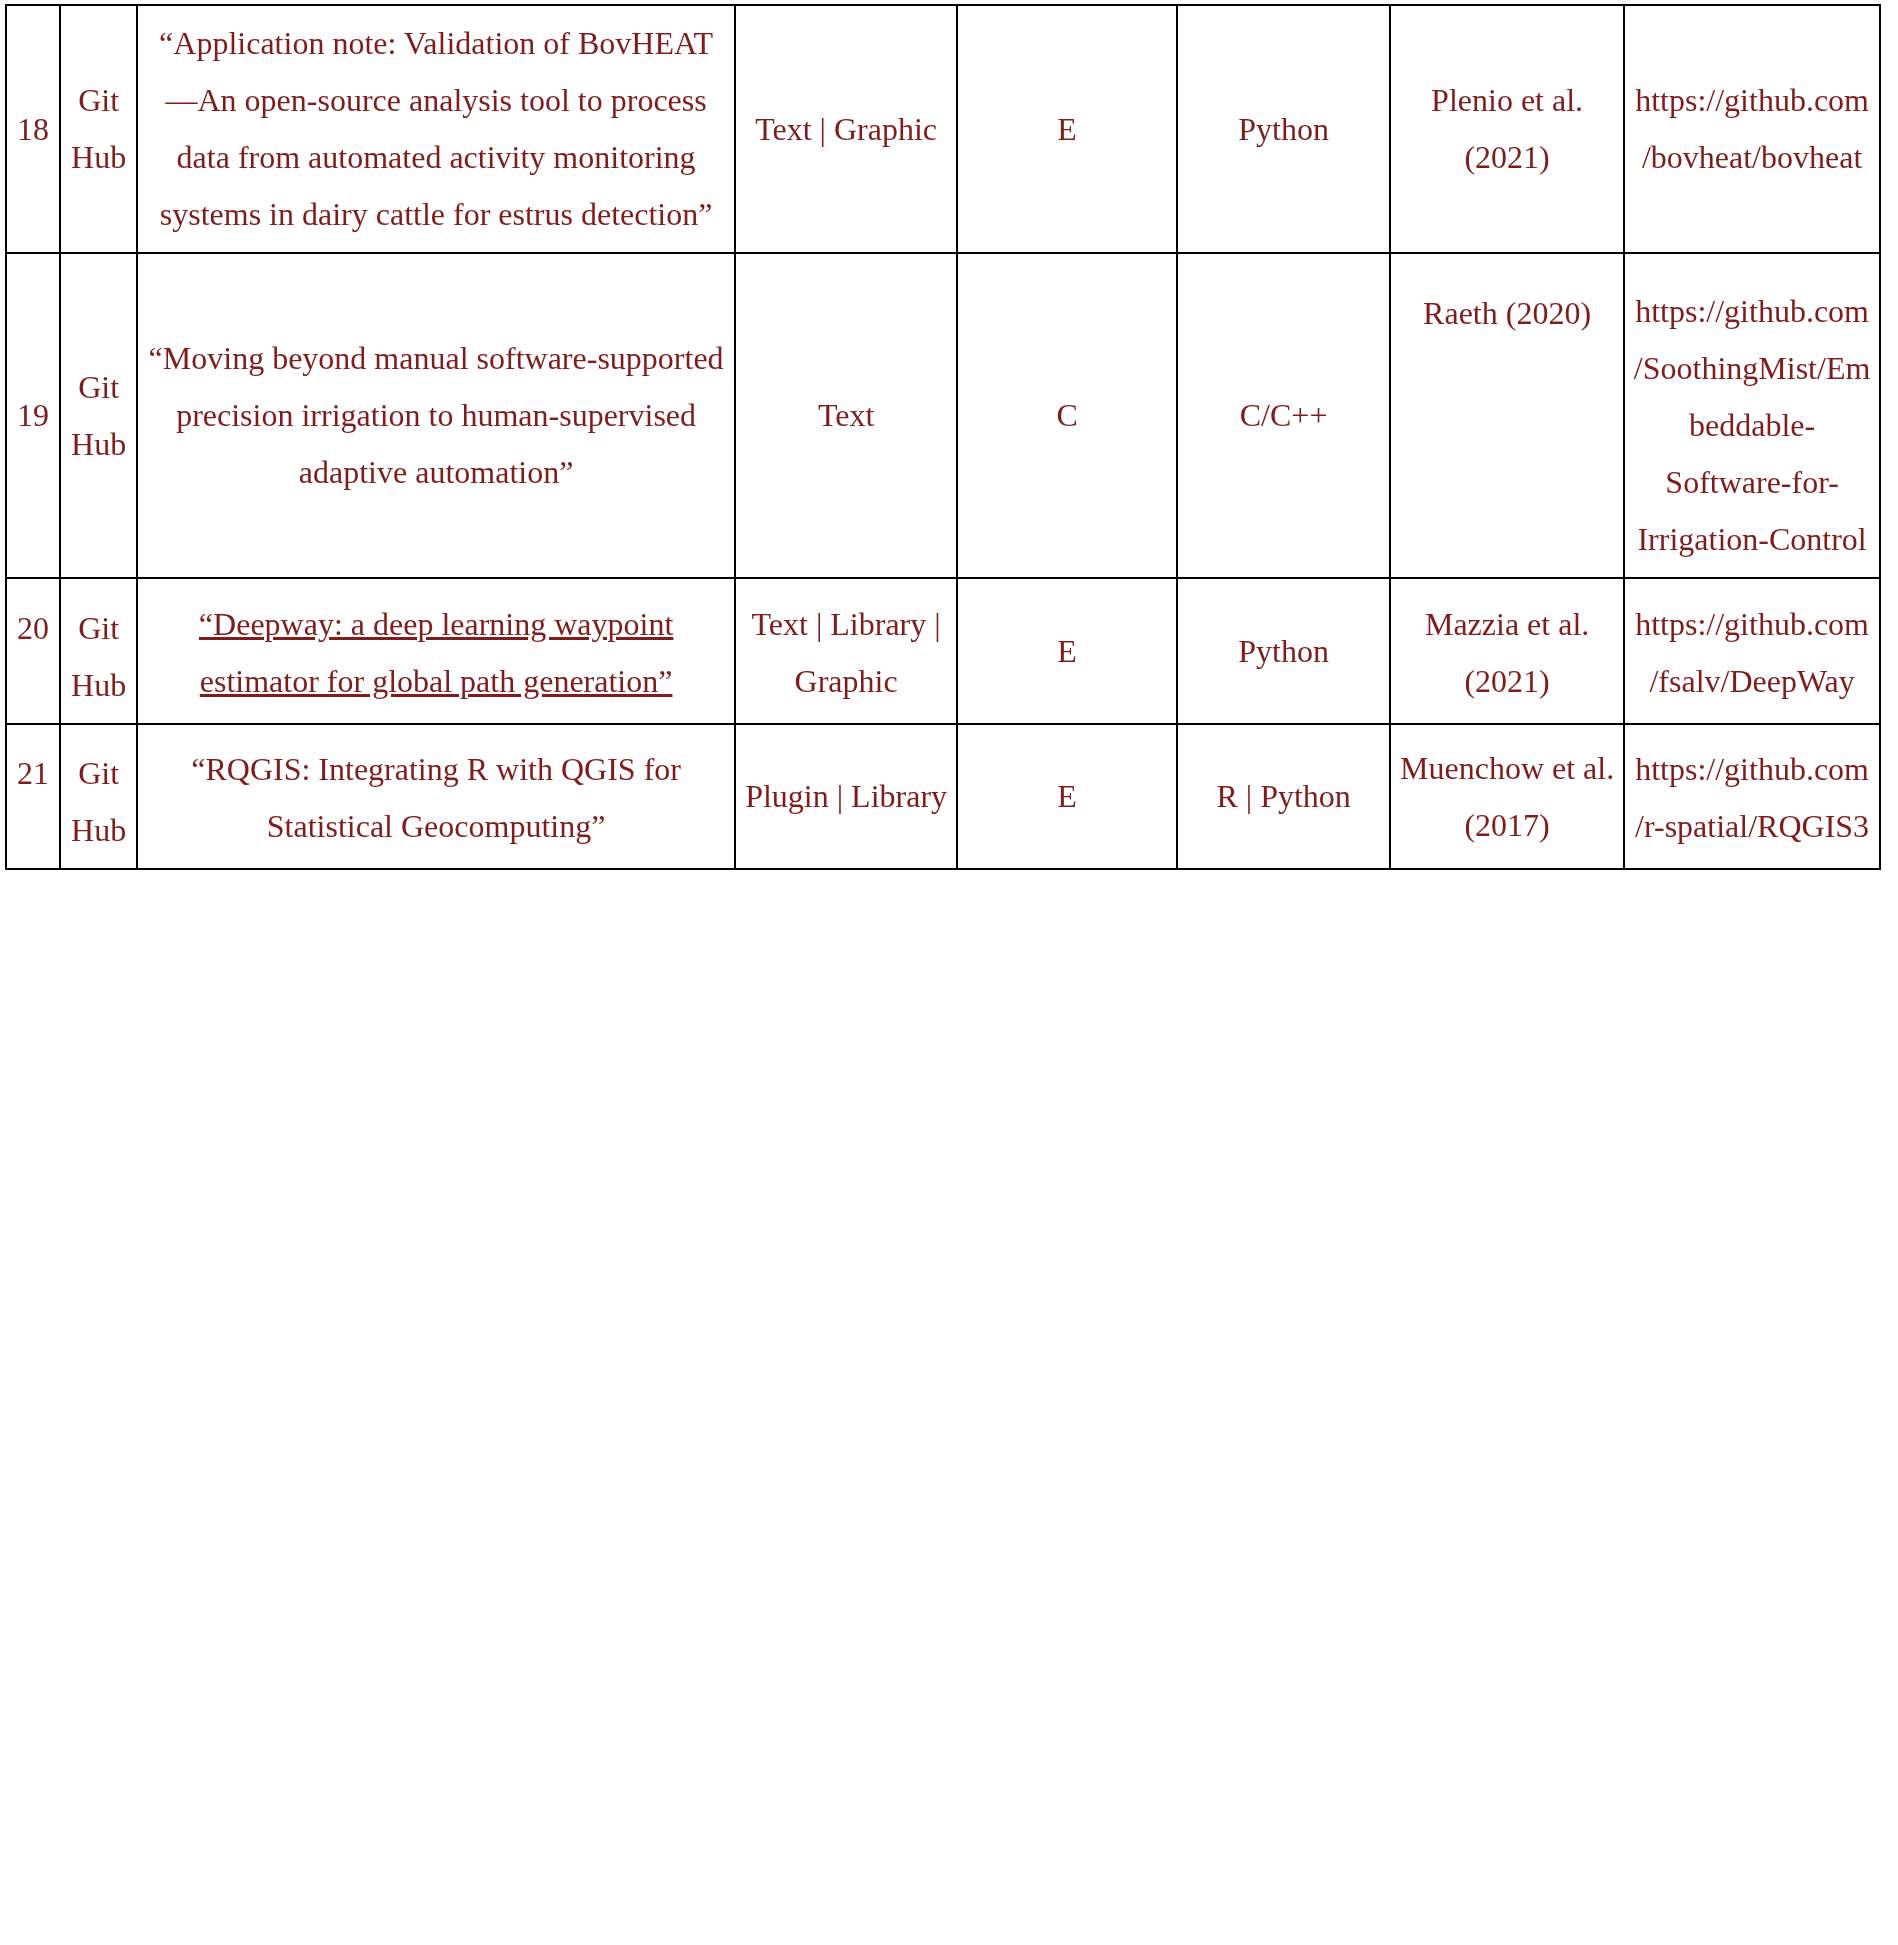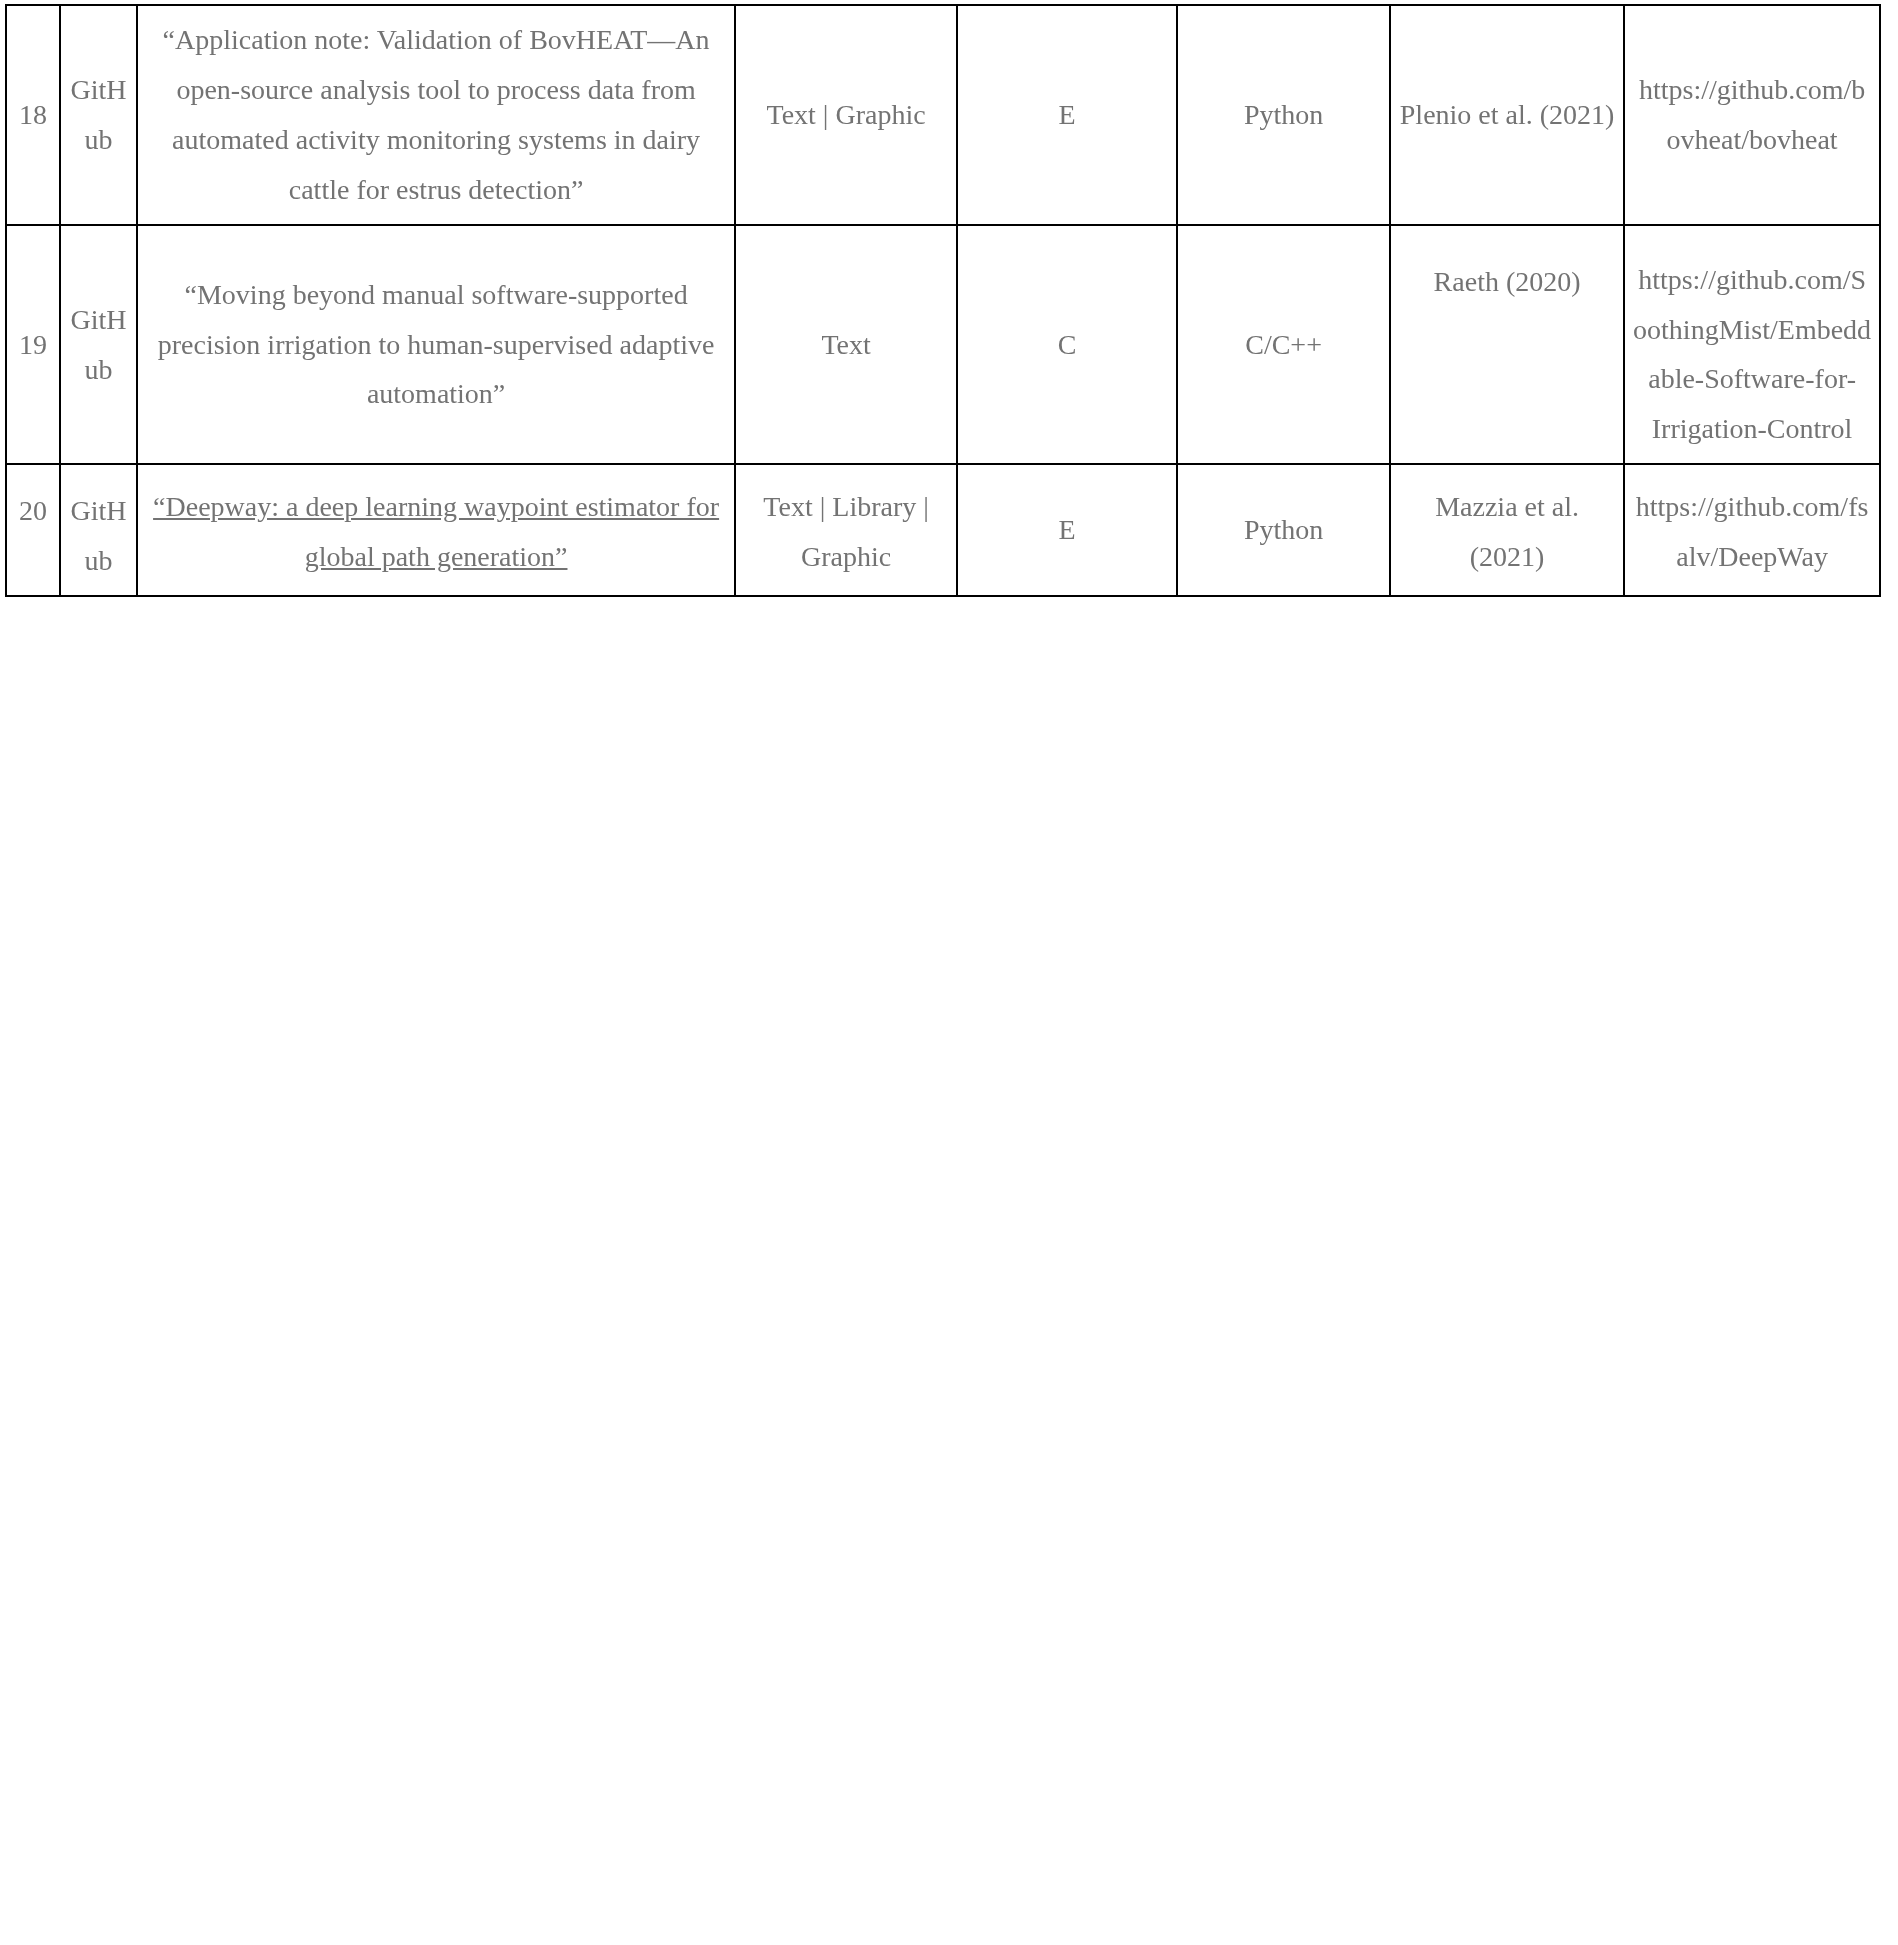--- a/index.html
+++ b/index.html
@@ -24,26 +24,26 @@
   table.data-table {
     border-collapse: collapse;
     table-layout: fixed;
     width: 1874px;
     background: #ffffff;
   }
   table.data-table td {
     border: 2.6px solid #000000;
     vertical-align: middle;
     text-align: center;
-    font-size: 28px;
+    font-size: 32px;
     line-height: 1.78;
     padding: 9.2px 7.2px;
     word-wrap: break-word;
     overflow-wrap: break-word;
-    color: #737373;
+    color: #7f1d1d;
   }
   
   col.c-num      { width: 54px; }
   col.c-source   { width: 77px; }
   col.c-title    { width: 598px; }
   col.c-type     { width: 222px; }
   col.c-level    { width: 220px; }
   col.c-lang     { width: 213px; }
   col.c-ref      { width: 234px; }
   col.c-url      { width: 256px; }
@@ -99,17 +99,27 @@
         <td class="cell-num" style="vertical-align:top;padding-top:20.5px;">20</td>
         <td class="cell-source" style="vertical-align:top;padding-top:20.5px;">GitHub</td>
         <td class="cell-title" style="vertical-align:top;padding-top:16.4px;text-decoration:underline;">“Deepway: a deep learning waypoint estimator for global path generation”</td>
         <td class="cell-type" style="vertical-align:top;padding-top:16.4px;">Text | Library | Graphic</td>
         <td class="cell-level">E</td>
         <td class="cell-lang">Python</td>
         <td class="cell-ref" style="vertical-align:top;padding-top:16.4px;">Mazzia et al. (2021)</td>
         <td class="cell-url" style="vertical-align:top;padding-top:16.4px;text-align:center;">https://github.com/fsalv/DeepWay</td>
       </tr>
 
+      <tr>
+        <td class="cell-num" style="vertical-align:top;padding-top:20.5px;">21</td>
+        <td class="cell-source" style="vertical-align:top;padding-top:20.5px;">GitHub</td>
+        <td class="cell-title" style="vertical-align:top;padding-top:16.4px;">“RQGIS: Integrating R with QGIS for Statistical Geocomputing”</td>
+        <td class="cell-type">Plugin | Library</td>
+        <td class="cell-level">E</td>
+        <td class="cell-lang">R | Python</td>
+        <td class="cell-ref">Muenchow et al. (2017)</td>
+        <td class="cell-url" style="vertical-align:top;padding-top:16.4px;">https://github.com/r-spatial/RQGIS3</td>
+      </tr>
 
     </tbody>
   </table>
 </div>
 
 
 </body></html>

